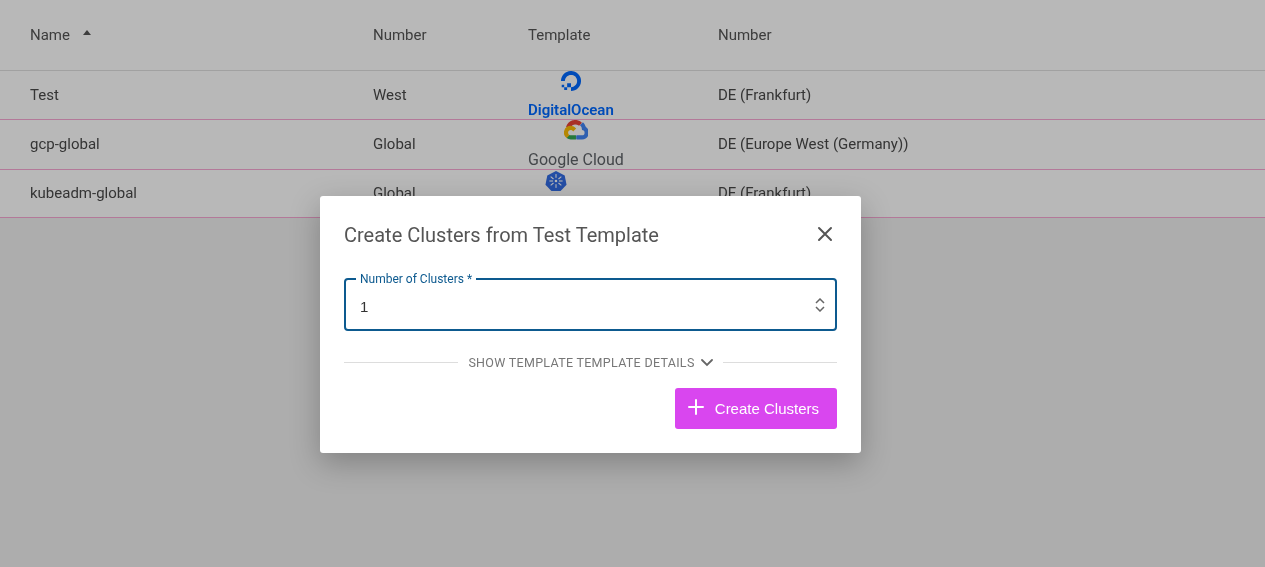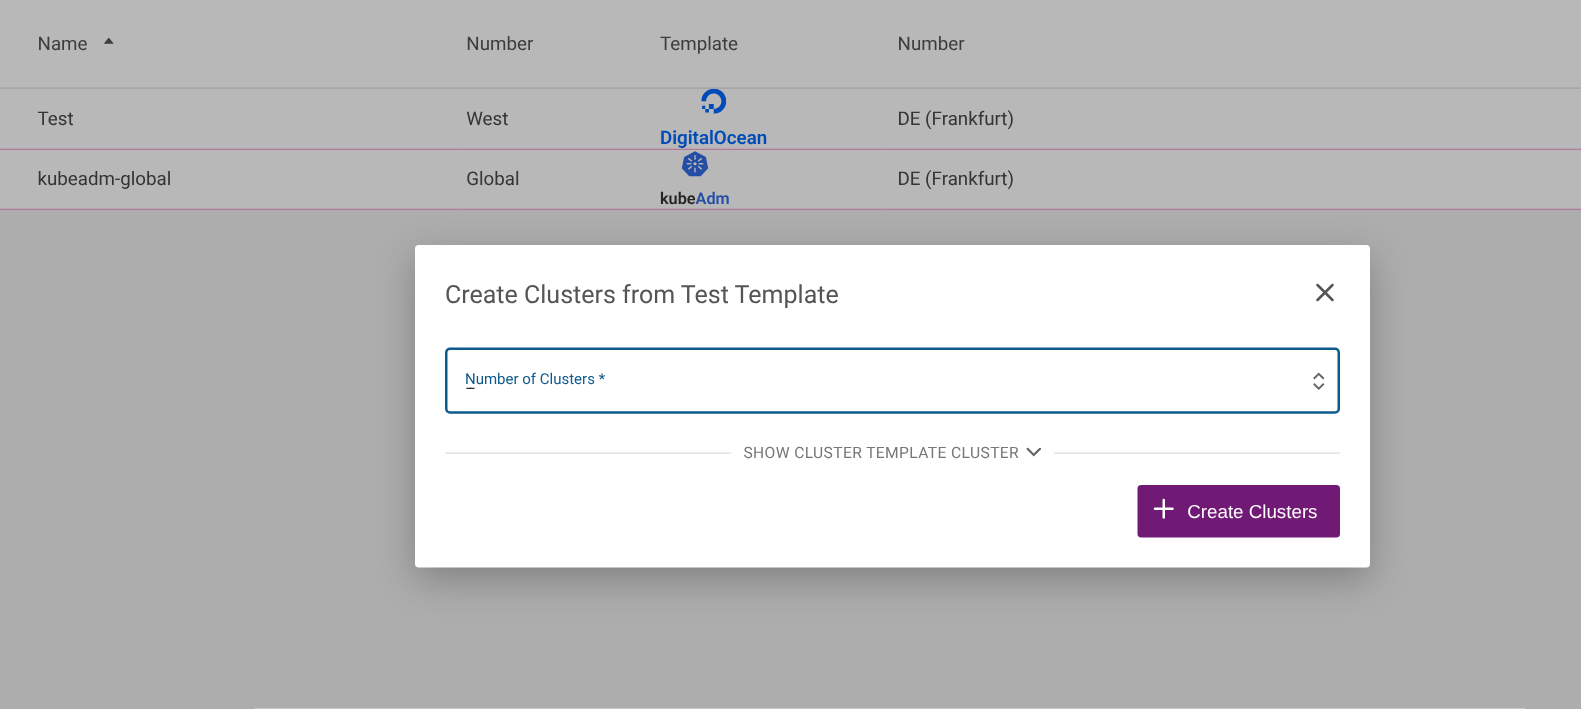--- a/index.html
+++ b/index.html
@@ -90,23 +90,23 @@
       color: #326ce5;
     }
     .page-bg-bottom {
       background: #f0f0f0;
       height: 400px;
     }
 
     
     .modal {
       position: absolute;
-      left: 332px;
+      left: 320px;
       top: 196px;
-      width: 764px;
+      width: 541px;
       background: #fff;
       border-radius: 3px;
       box-shadow: 0 10px 30px rgba(0,0,0,0.25);
       z-index: 20;
       padding: 24px;
     }
     .modal-header {
       display: flex;
       justify-content: space-between;
       align-items: center;
@@ -134,21 +134,20 @@
       margin-bottom: 24px;
     }
     .field-label {
       position: absolute;
       top: -8px;
       left: 10px;
       background: #fff;
       padding: 0 4px;
       font-size: 12px;
       color: #0d5a8f;
-      margin-top: 24px;
     }
     .field-label .req {
       color: #0d5a8f;
     }
     .field-input {
       width: 100%;
       border: none;
       outline: none;
       padding: 18px 40px 14px 14px;
       font-size: 15px;
@@ -190,21 +189,21 @@
       cursor: pointer;
     }
     .chev-down {
       display: inline-block;
     }
     .modal-actions {
       display: flex;
       justify-content: flex-end;
     }
     .primary-btn {
-      background: #701a75;
+      background: #d946ef;
       color: #fff;
       border: none;
       border-radius: 3px;
       padding: 10px 18px 10px 12px;
       font-size: 15px;
       display: inline-flex;
       align-items: center;
       gap: 10px;
       cursor: pointer;
     }
@@ -246,20 +245,38 @@
                   <path fill="#0069ff" d="M16 32v-6.2c6.56 0 11.65-6.5 9.14-13.4A9.29 9.29 0 0 0 19.6 6.86C12.7 4.35 6.2 9.44 6.2 16H0C0 5.55 10.1-2.6 21.06.74a15.99 15.99 0 0 1 10.2 10.2C34.6 21.9 26.45 32 16 32z"></path>
                   <path fill="#0069ff" d="M16 25.8h-6.17V19.6H16zM9.83 30.55H5.1v-4.74h4.74zM5.1 25.8H1.12v-3.97H5.1z"></path>
                 </svg>
             </span>
             <span class="provider-do-text">DigitalOcean</span>
           </span>
         </td>
         <td><span>DE (Frankfurt)</span></td>
       </tr>
       <tr>
+        <td><span>gcp-global</span></td>
+        <td><span>Global</span></td>
+        <td>
+          <span class="provider-cell">
+            <span class="provider-gcp-icon">
+              <svg width="24" height="20" viewBox="0 0 24 20">
+                  <path fill="#EA4335" d="M15.5 5.4l2.1-2.1.14-.9A9.6 9.6 0 0 0 2.04 7.1l.77.1 4.2-.7.33-.33a5.33 5.33 0 0 1 7.3-.57z"></path>
+                  <path fill="#4285F4" d="M21.86 7.04a9.6 9.6 0 0 0-2.9-4.67l-2.95 2.95a5.33 5.33 0 0 1 1.96 4.23v.52a2.62 2.62 0 0 1 0 5.24h-5.24l-.52.53v3.14l.52.52H18a6.82 6.82 0 0 0 3.86-12.46z"></path>
+                  <path fill="#34A853" d="M6.73 19.5h5.24v-4.2H6.73a2.6 2.6 0 0 1-1.08-.23l-.74.22-2.1 2.1-.19.72a6.78 6.78 0 0 0 4.1 1.39z"></path>
+                  <path fill="#FBBC05" d="M6.73 5.86a6.82 6.82 0 0 0-4.1 12.25l3.04-3.04a2.62 2.62 0 1 1 3.46-3.46l3.04-3.04a6.8 6.8 0 0 0-5.44-2.7z"></path>
+                </svg>
+            </span>
+            <span class="provider-gcp-text">Google Cloud</span>
+          </span>
+        </td>
+        <td><span>DE (Europe West (Germany))</span></td>
+      </tr>
+      <tr>
         <td><span>kubeadm-global</span></td>
         <td><span>Global</span></td>
         <td>
           <span class="provider-cell">
             <span class="provider-kube-icon">
               <svg width="22" height="22" viewBox="0 0 24 24">
                   <polygon fill="#326ce5" points="12,1 21.5,6 23.5,16 17,23 7,23 0.5,16 2.5,6"></polygon>
                   <g fill="#fff">
                     <circle cx="12" cy="12" r="1.4"></circle>
                     <rect x="11.4" y="4.5" width="1.2" height="4"></rect>
@@ -309,21 +326,21 @@
         </svg>
       <svg width="10" height="7" viewBox="0 0 10 7">
           <path d="M1 2 L5 6 L9 2" stroke="#666" stroke-width="1.5" fill="none"></path>
         </svg>
     </span>
   </div>
 
   <div class="divider-row">
     <div class="divider-line"></div>
     <span class="divider-text">
-      <span>SHOW CLUSTER TEMPLATE CLUSTER</span>
+      <span>SHOW TEMPLATE TEMPLATE DETAILS</span>
       <span class="chev-down">
         <svg width="12" height="8" viewBox="0 0 12 8">
             <path d="M1 1 L6 6 L11 1" stroke="#666" stroke-width="1.8" fill="none" stroke-linecap="round"></path>
           </svg>
       </span>
     </span>
     <div class="divider-line"></div>
   </div>
 
   <div class="modal-actions">

